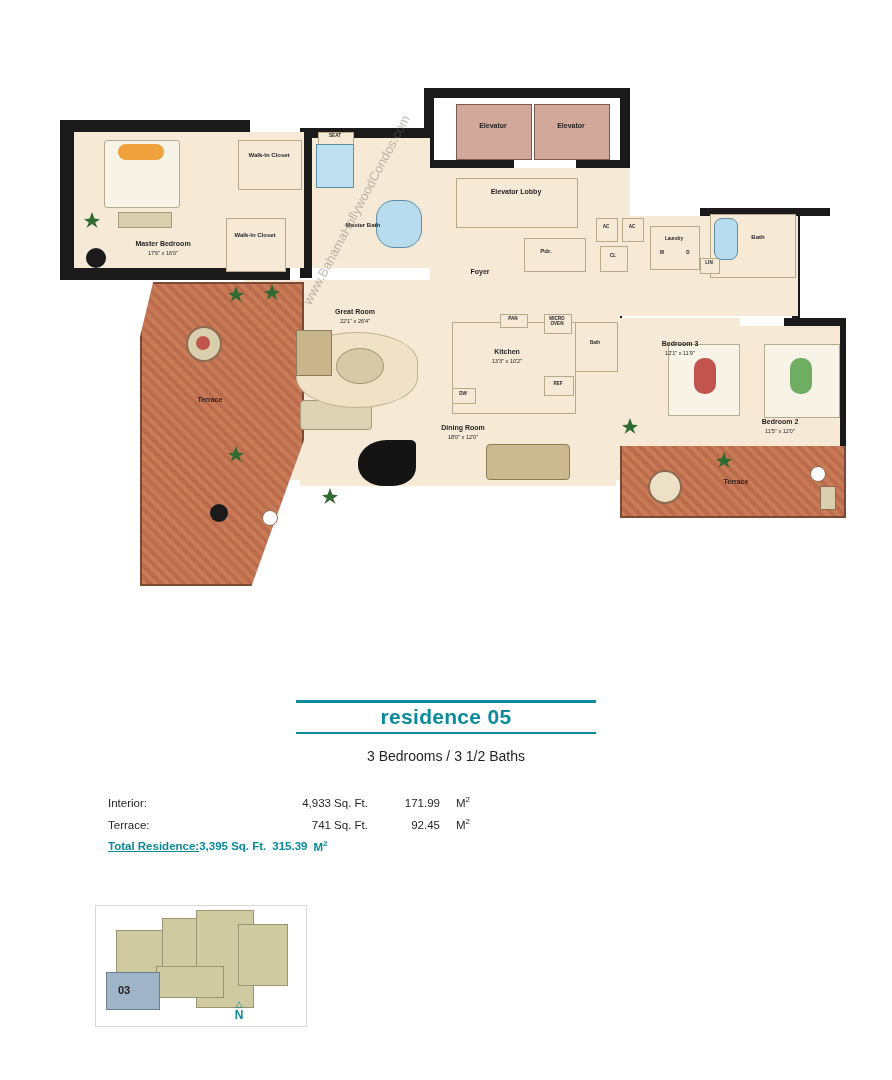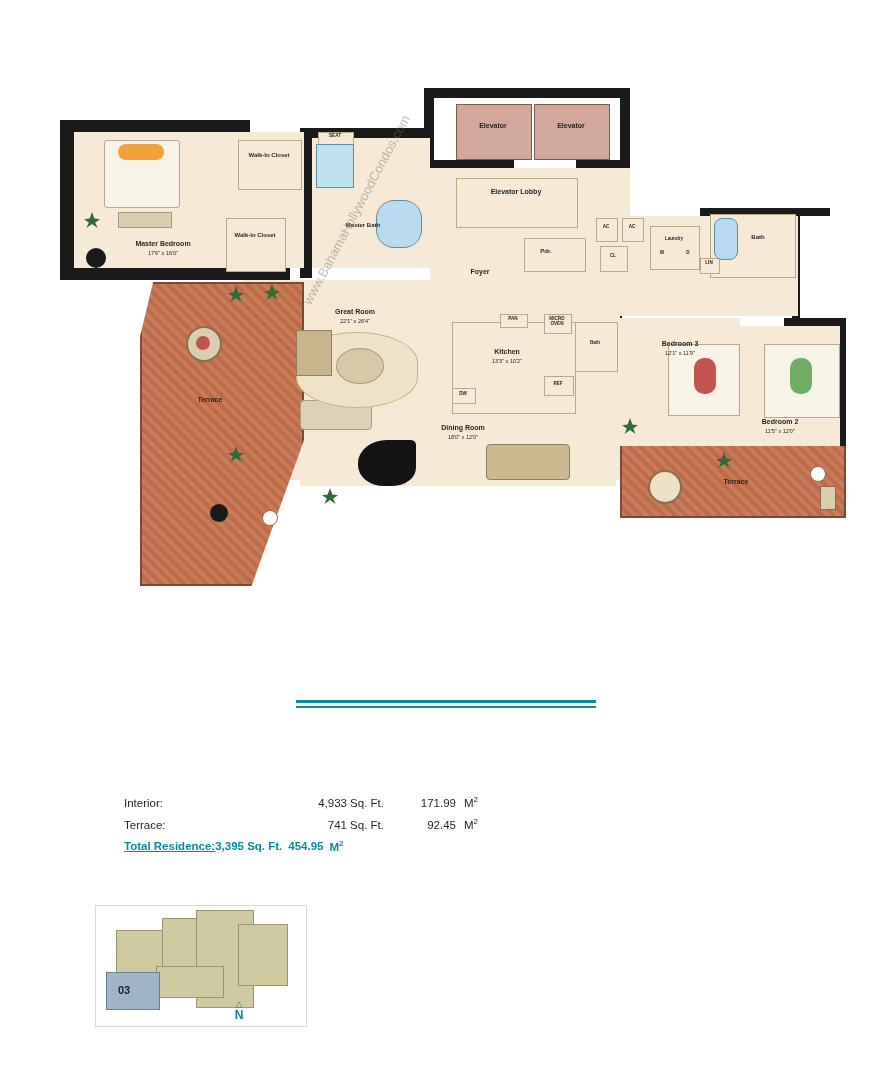--- a/index.html
+++ b/index.html
@@ -23,26 +23,26 @@
       font-family:"Liberation Sans",sans-serif;font-size:13px;color:rgba(120,110,95,.45);
       transform:rotate(-62deg);transform-origin:left top;white-space:nowrap;}
 
   
   #caption{position:absolute;left:0;top:700px;width:892px;text-align:center;}
   #res-rule{width:300px;height:3px;background:#0a8a9a;margin:0 auto 2px;}
   #res-title{font-size:21px;font-weight:bold;color:#0a8a9a;letter-spacing:.3px;}
   #res-underline{width:300px;height:2px;background:#0a8a9a;margin:3px auto 0;}
   #res-sub{margin-top:14px;font-size:14px;color:#231f20;}
 
-  #specs{position:absolute;left:124px;top:795px;width:420px;font-size:11.5px;}
+  #specs{position:absolute;left:108px;top:795px;width:420px;font-size:11.5px;}
   .specrow{display:flex;align-items:baseline;margin-bottom:8px;}
   .sp-label{width:150px;}
   .sp-sf{width:110px;text-align:right;}
   .sp-m2{width:72px;text-align:right;}
-  .sp-unit{width:30px;text-align:left;padding-left:8px;}
+  .sp-unit{width:30px;text-align:center;padding-left:8px;}
   .total{color:#0a8a9a;font-weight:bold;}
   .total .sp-label{width:auto;text-decoration:underline;}
   .total .sp-sf{width:auto;text-align:left;}
   .total .sp-m2{width:auto;text-align:left;padding-left:6px;}
   .total .sp-unit{width:auto;padding-left:6px;}
   sup{font-size:8px;}
 
   
   #keyplan{position:absolute;left:95px;top:905px;width:210px;height:120px;border:1px solid #d8d8d8;background:#fff;}
   .kp{position:absolute;background:#cfcaa0;border:1px solid #9a9474;}
@@ -246,40 +246,42 @@
   </div>
   <div class="lbl" style="left:704px;top:478px;width:64px;">
     <span>Terrace</span>
   </div>
 
   <div id="wm">www.BahamaHollywoodCondos.com</div>
 </div>
 
 <div id="caption">
   <div id="res-rule"></div>
+  <div id="res-title">residence 05</div>
   <div id="res-underline"></div>
+  <div id="res-sub">3 Bedrooms / 3 1/2 Baths</div>
 </div>
 
 <div id="specs">
   <div class="specrow">
     <span class="sp-label">Interior:</span>
     <span class="sp-sf">4,933 Sq. Ft.</span>
     <span class="sp-m2">171.99</span>
     <span class="sp-unit"><span>M</span><sup>2</sup></span>
   </div>
   <div class="specrow">
     <span class="sp-label">Terrace:</span>
     <span class="sp-sf">741 Sq. Ft.</span>
     <span class="sp-m2">92.45</span>
     <span class="sp-unit"><span>M</span><sup>2</sup></span>
   </div>
   <div class="specrow total">
     <span class="sp-label">Total Residence:</span>
     <span class="sp-sf">3,395 Sq. Ft.</span>
-    <span class="sp-m2">454.95</span>
+    <span class="sp-m2">315.39</span>
     <span class="sp-unit"><span>M</span><sup>2</sup></span>
   </div>
 </div>
 
 <div id="keyplan">
   <div class="kp" style="left:20px;top:24px;width:70px;height:42px;"></div>
   <div class="kp" style="left:66px;top:12px;width:40px;height:70px;"></div>
   <div class="kp" style="left:100px;top:4px;width:56px;height:96px;"></div>
   <div class="kp" style="left:142px;top:18px;width:48px;height:60px;"></div>
   <div class="kp" style="left:60px;top:60px;width:66px;height:30px;"></div>

